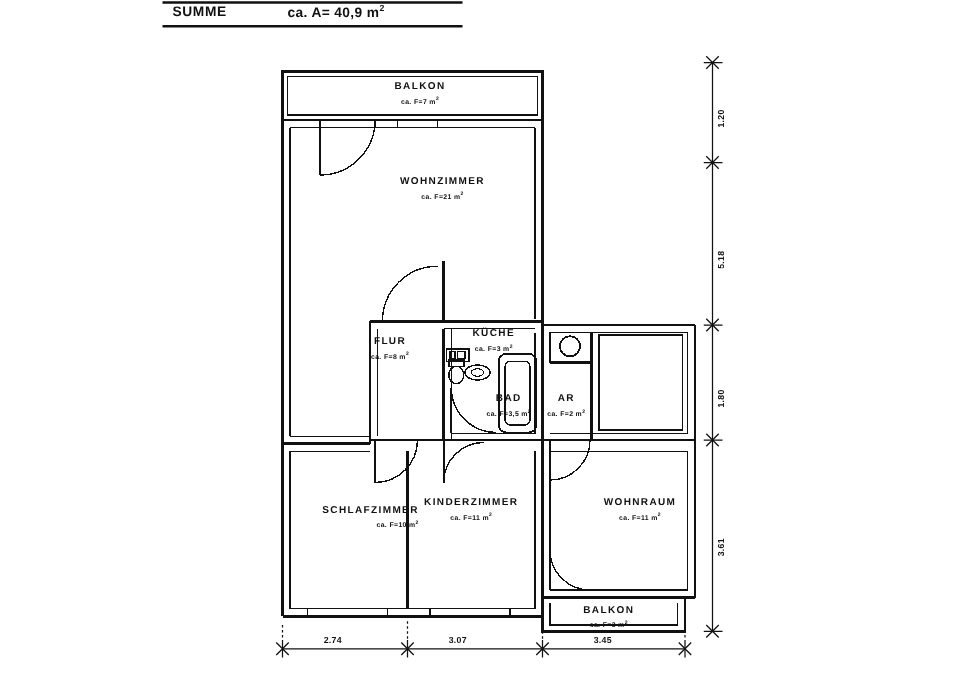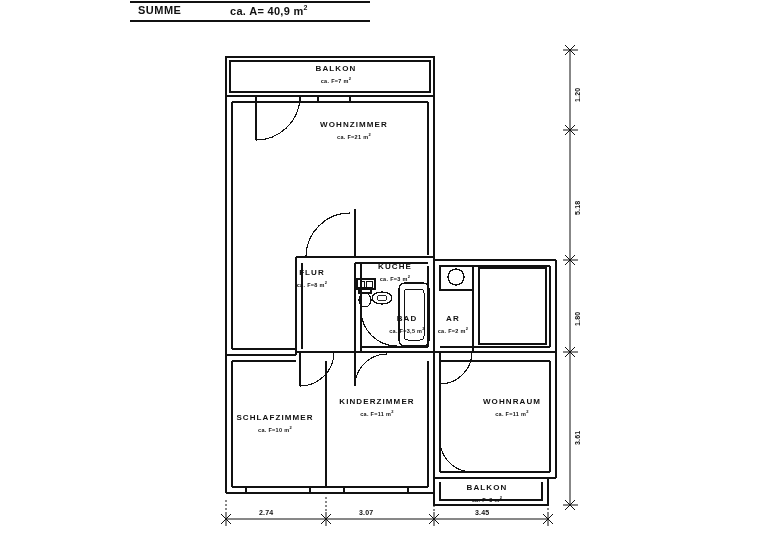--- a/index.html
+++ b/index.html
@@ -262,41 +262,41 @@
       <path d="M 565 500 L 575 510 M 575 500 L 565 510"></path>
       <path d="M 563 50 L 578 50 M 563 130 L 578 130 M 563 260 L 578 260 M 563 352 L 578 352 M 563 505 L 578 505"></path>
     </g>
   </svg>
 
   <div id="room-labels">
       <div class="room-label" style="left: 276px; top: 64px; width: 120px;">
         <span class="room-name">BALKON</span>
         <span class="room-area">ca. F=7 m<sup>2</sup></span>
       </div>
-      <div class="room-label" style="left: 294px; top: 120px; width: 120px;">
+      <div class="room-label" style="left: 294px; top: 140px; width: 120px;">
         <span class="room-name">WOHNZIMMER</span>
         <span class="room-area">ca. F=21 m<sup>2</sup></span>
       </div>
       <div class="room-label" style="left: 335px; top: 220px; width: 120px; margin-top: 42px;">
         <span class="room-name">KÜCHE</span>
         <span class="room-area">ca. F=3 m<sup>2</sup></span>
       </div>
       <div class="room-label" style="left: 252px; top: 268px; width: 120px;">
         <span class="room-name">FLUR</span>
         <span class="room-area">ca. F=8 m<sup>2</sup></span>
       </div>
       <div class="room-label" style="left: 347px; top: 314px; width: 120px;">
         <span class="room-name">BAD</span>
         <span class="room-area">ca. F=3,5 m<sup>2</sup></span>
       </div>
       <div class="room-label" style="left: 393px; top: 314px; width: 120px;">
         <span class="room-name">AR</span>
         <span class="room-area">ca. F=2 m<sup>2</sup></span>
       </div>
-      <div class="room-label" style="left: 215px; top: 413px; width: 120px;">
+      <div class="room-label" style="left: 215px; top: 403px; width: 120px; text-align: right;">
         <span class="room-name">SCHLAFZIMMER</span>
         <span class="room-area">ca. F=10 m<sup>2</sup></span>
       </div>
       <div class="room-label" style="left: 317px; top: 397px; width: 120px;">
         <span class="room-name">KINDERZIMMER</span>
         <span class="room-area">ca. F=11 m<sup>2</sup></span>
       </div>
       <div class="room-label" style="left: 428px; top: 397px; width: 120px; margin-left: 24px;">
         <span class="room-name">WOHNRAUM</span>
         <span class="room-area">ca. F=11 m<sup>2</sup></span>

